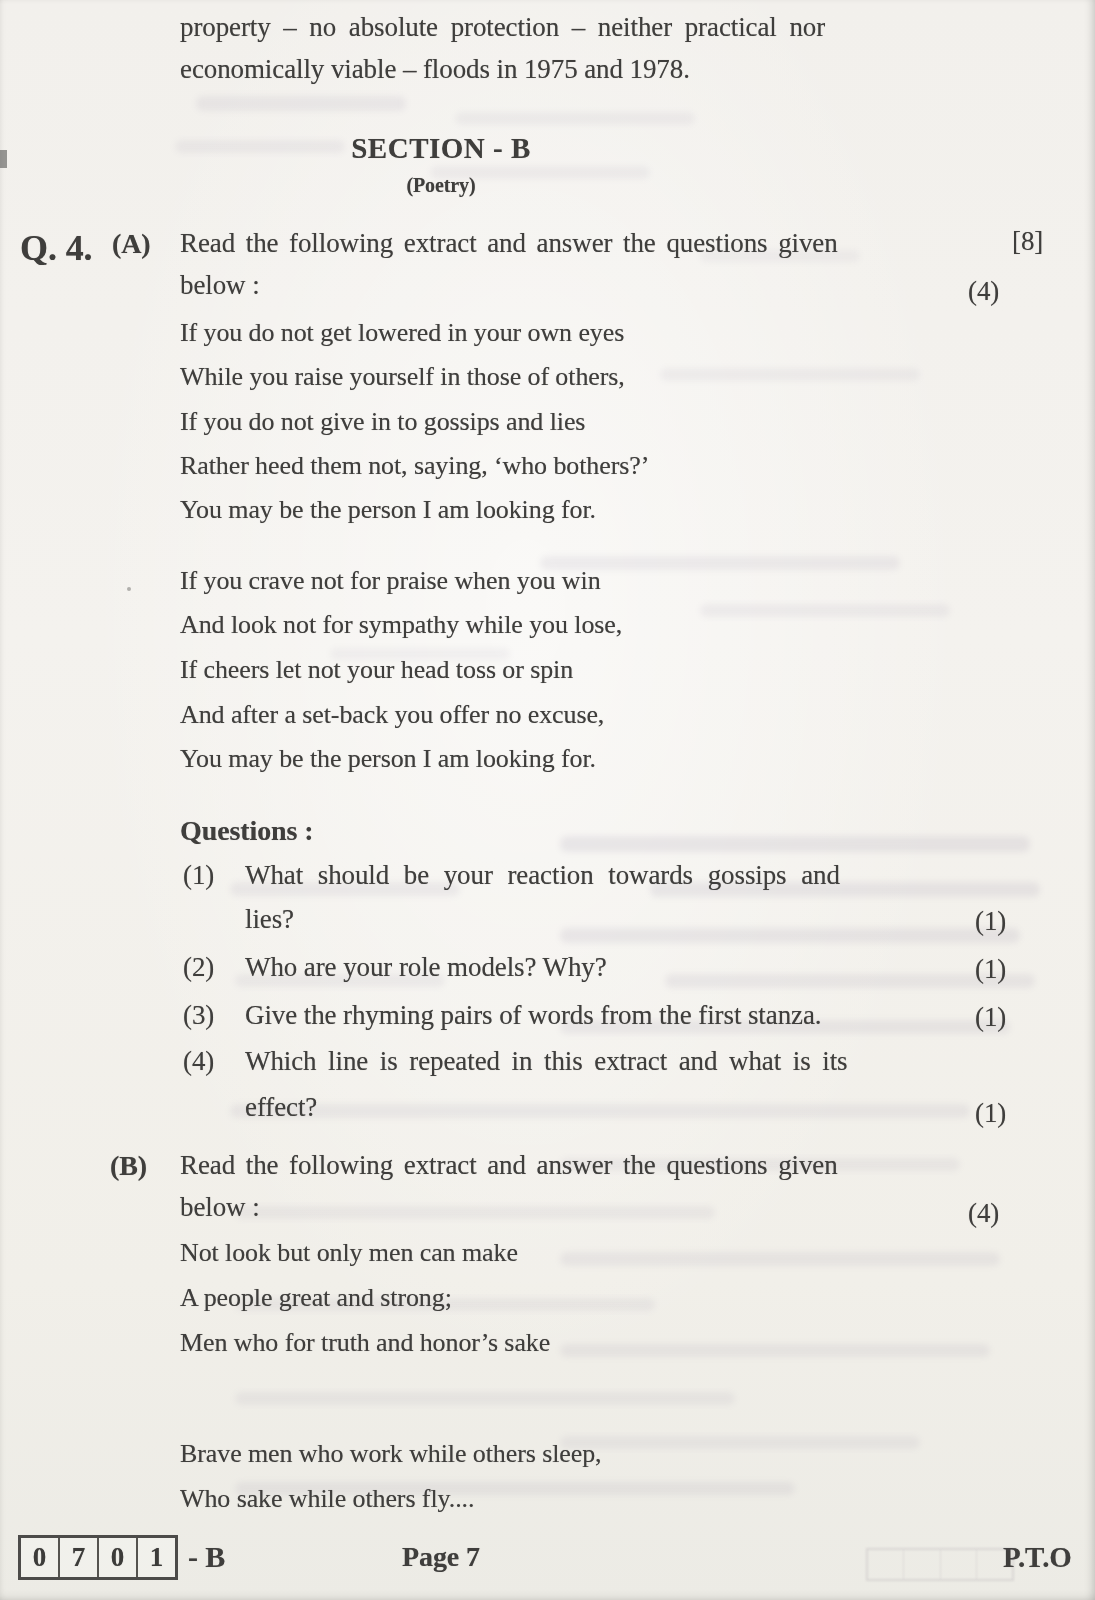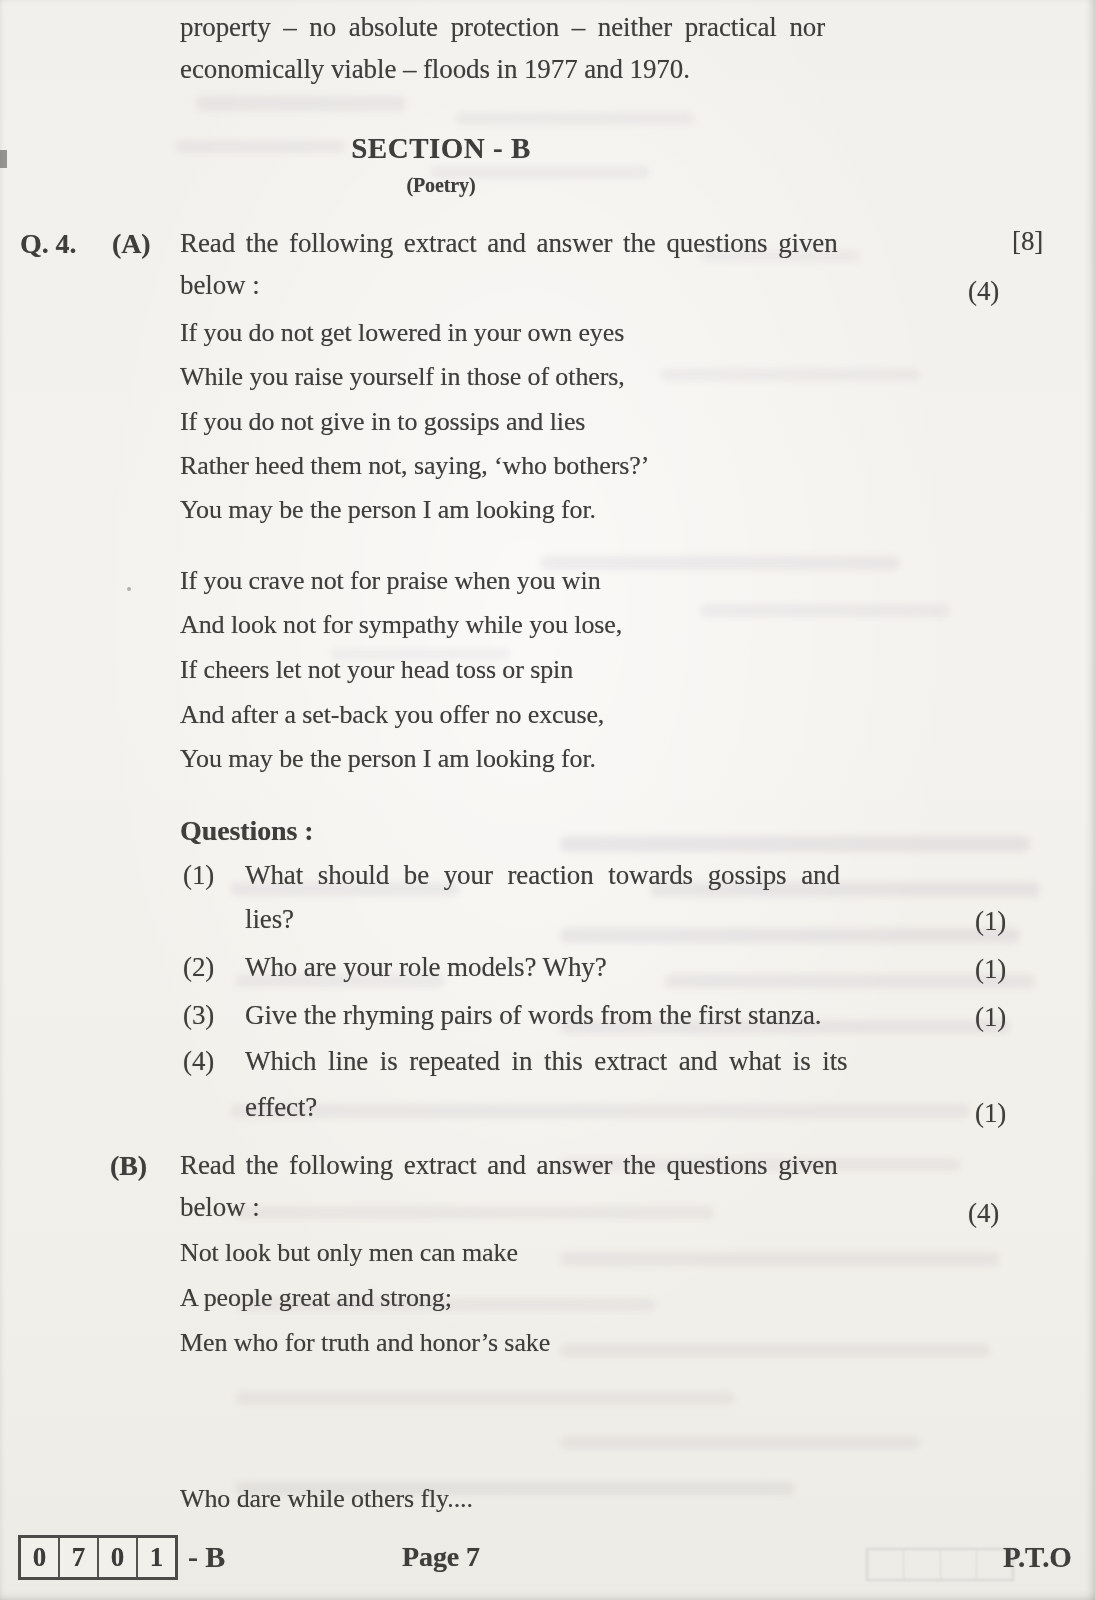--- a/index.html
+++ b/index.html
@@ -81,26 +81,26 @@
   <div class="ghost" style="left:235px;top:1298px;width:420px;height:13px;opacity:.09"></div>
   <div class="ghost" style="left:560px;top:1344px;width:430px;height:13px;opacity:.10"></div>
   <div class="ghost" style="left:235px;top:1392px;width:500px;height:13px;opacity:.09"></div>
   <div class="ghost" style="left:560px;top:1436px;width:360px;height:13px;opacity:.09"></div>
   <div class="ghost" style="left:235px;top:1482px;width:560px;height:13px;opacity:.10"></div>
 
   <div class="speck" style="left:0;top:150px;width:7px;height:18px;opacity:.55;filter:blur(.5px)"></div>
   <div class="speck" style="left:127px;top:587px;width:4px;height:4px;opacity:.4;border-radius:50%"></div>
 
   <div class="t" style="left:180px;top:12px;word-spacing:6px">property – no absolute protection –  neither practical nor</div>
-  <div class="t" style="left:180px;top:54px">economically viable – floods in 1977 and 1970.</div>
+  <div class="t" style="left:180px;top:54px">economically viable – floods in 1975 and 1978.</div>
 
   <div class="t bold center" style="top:132px;font-size:29px;letter-spacing:.5px">SECTION - B</div>
   <div class="t bold center" style="top:174px;font-size:20px">(Poetry)</div>
 
-  <div class="t bold" style="left:20px;top:228px;font-size:28px">Q. 4.</div>
+  <div class="t bold" style="left:20px;top:228px;font-size:36px">Q. 4.</div>
   <div class="t bold" style="left:112px;top:228px;font-size:28px">(A)</div>
   <div class="t" style="left:180px;top:228px;word-spacing:4px">Read the following extract and answer the questions given</div>
   <div class="t marks" style="left:1012px;top:226px">[8]</div>
   <div class="t" style="left:180px;top:270px">below :</div>
   <div class="t marks" style="left:968px;top:276px">(4)</div>
 
   <div class="t poem" style="left:180px;top:362px">While you raise yourself in those of others,</div>
   <div class="t poem" style="left:180px;top:318px">If you do not get lowered in your own eyes</div>
   <div class="t poem" style="left:180px;top:407px">If you do not give in to gossips and lies</div>
   <div class="t poem" style="left:180px;top:451px">Rather heed them not, saying, ‘who bothers?’</div>
@@ -134,21 +134,22 @@
 
   <div class="t bold" style="left:110px;top:1150px;font-size:28px">(B)</div>
   <div class="t" style="left:180px;top:1150px;word-spacing:4px">Read the following extract and answer the questions given</div>
   <div class="t" style="left:180px;top:1192px">below :</div>
   <div class="t marks" style="left:968px;top:1198px">(4)</div>
 
   <div class="t poem" style="left:180px;top:1238px">Not look but only men can make</div>
   <div class="t poem" style="left:180px;top:1283px">A people great and strong;</div>
   <div class="t poem" style="left:180px;top:1328px">Men who for truth and honor’s sake</div>
 
-  <div class="t poem" style="left:180px;top:1484px">Who dare while others fly....</div>
+  <div class="t poem" style="left:180px;top:1439px">Brave men who work while others sleep,</div>
+  <div class="t poem" style="left:180px;top:1484px">Who sake while others fly....</div>
 
   <div class="codebox">
     <div class="codecell">0</div>
     <div class="codecell">7</div>
     <div class="codecell">0</div>
     <div class="codecell">1</div>
   </div>
   <div class="t bold" style="left:188px;top:1540px;font-size:30px">- B</div>
   <div class="t bold center" style="top:1541px;font-size:28px">Page 7</div>
   <div class="t bold" style="left:1003px;top:1541px;font-size:29px">P.T.O</div>

